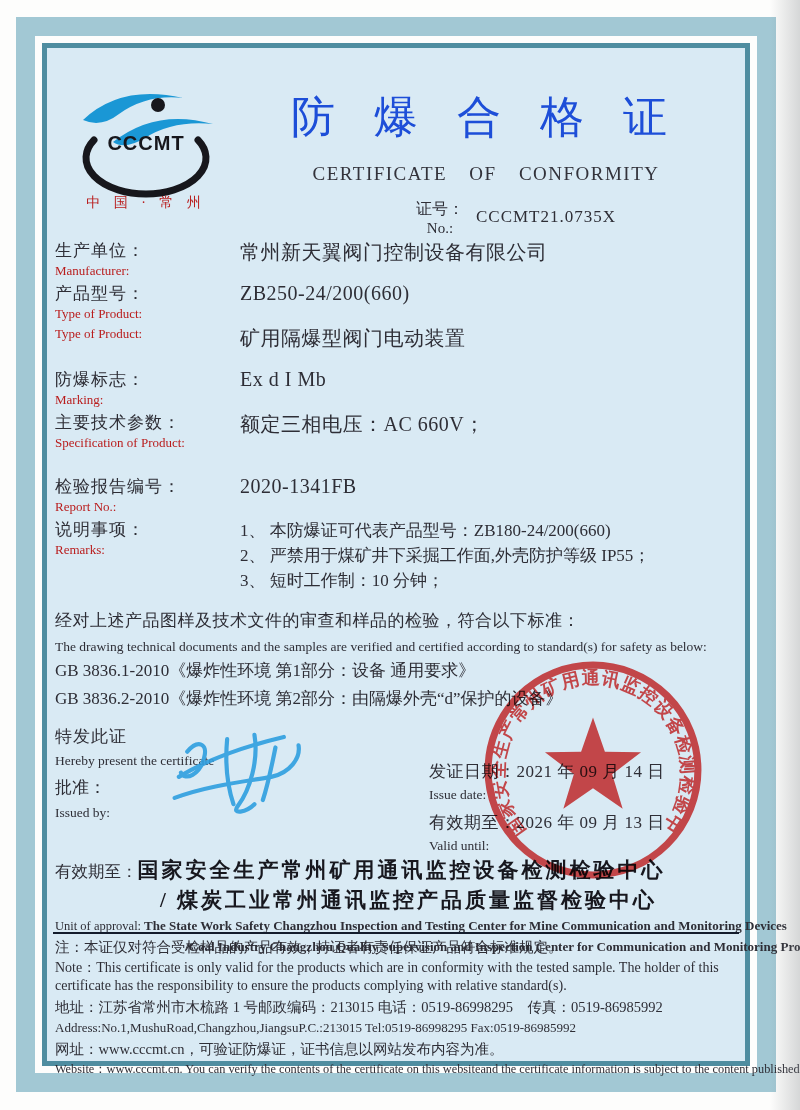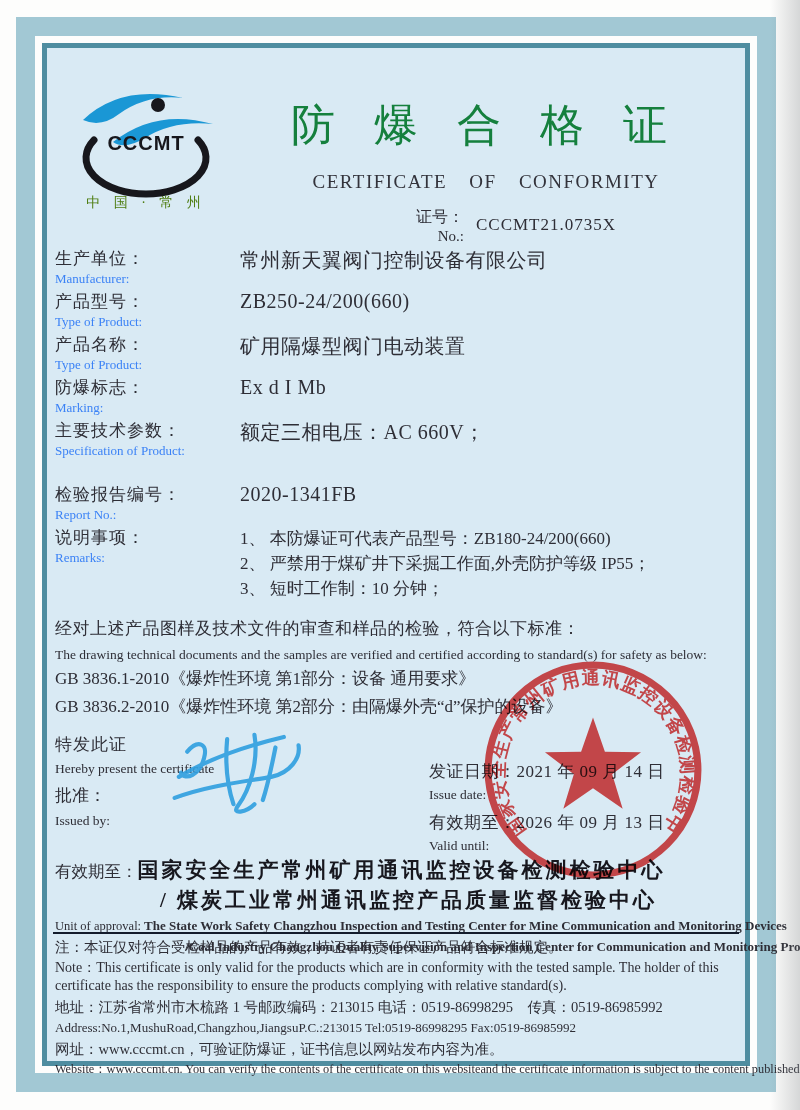--- a/index.html
+++ b/index.html
@@ -12,35 +12,35 @@
   .content{position:absolute;top:48px;left:47px;right:55px;bottom:49px;padding:30px 8px 0 8px;box-sizing:border-box;}
 
   
   .header{display:flex;}
   .logo{position:relative;width:180px;flex:0 0 180px;height:150px;}
   .logo svg{position:absolute;top:0;left:6px;}
   .logo-acronym{position:absolute;top:54px;left:6px;width:170px;text-align:center;
         font-family:"Liberation Sans","DejaVu Sans",sans-serif;font-weight:bold;font-size:20px;
         letter-spacing:1px;color:#17171c;}
   .logo-region{position:absolute;top:116px;left:6px;width:170px;text-align:center;
-        font-size:14px;letter-spacing:5px;color:#4d7c0f;}
+        font-size:14px;letter-spacing:5px;color:#b91c1c;}
   .title-block{flex:1;text-align:center;padding-top:10px;}
-  .title-cn{margin:8px;font-size:44px;font-weight:500;letter-spacing:14px;color:#15803d;white-space:nowrap;}
+  .title-cn{margin:0;font-size:44px;font-weight:500;letter-spacing:14px;color:#1d4ed8;white-space:nowrap;}
   .title-en{margin-top:16px;font-size:19px;letter-spacing:1.5px;word-spacing:16px;color:#33333b;text-align:center;}
   .cert-no-row{display:flex;justify-content:center;margin-top:14px;margin-left:60px;}
-  .cert-no-labels{text-align:right;}
+  .cert-no-labels{text-align:center;}
   .cert-no-labels .cn{font-size:16px;}
   .cert-no-labels .en{font-size:15px;}
   .cert-no-value{font-size:17px;letter-spacing:1px;margin:8px 0 0 12px;white-space:nowrap;}
 
   
   .fields{margin-top:2px;}
   .field-row{display:grid;grid-template-columns:185px 1fr;margin-bottom:3px;min-height:40px;}
   .field-row .cn{font-size:17px;letter-spacing:1px;}
-  .field-row .en{font-size:13px;color:#3b82f6;margin-top:1px;}
+  .field-row .en{font-size:13px;color:#b91c1c;margin-top:1px;}
   .field-row .value{font-size:20px;letter-spacing:.5px;white-space:nowrap;}
   .row-report{margin-top:24px;}
   .remark-lines div{font-size:17px;line-height:25px;white-space:nowrap;}
 
   
   .standards{margin-top:16px;}
   .std-intro-cn{font-size:17px;letter-spacing:.5px;}
   .std-intro-en{font-size:13.5px;margin-top:7px;}
   .std-item{font-size:17px;line-height:25px;margin-top:3px;white-space:nowrap;}
 
@@ -127,21 +127,20 @@
       <div class="field-row">
         <div>
           <div class="cn">产品型号：</div>
           <div class="en">Type of Product:</div>
         </div>
         <div class="value">ZB250-24/200(660)</div>
       </div>
 
       <div class="field-row">
         <div>
-          <div class="cn">产品名称：</div>
           <div class="en">Type of Product:</div>
         </div>
         <div class="value">矿用隔爆型阀门电动装置</div>
       </div>
 
       <div class="field-row">
         <div>
           <div class="cn">防爆标志：</div>
           <div class="en">Marking:</div>
         </div>

